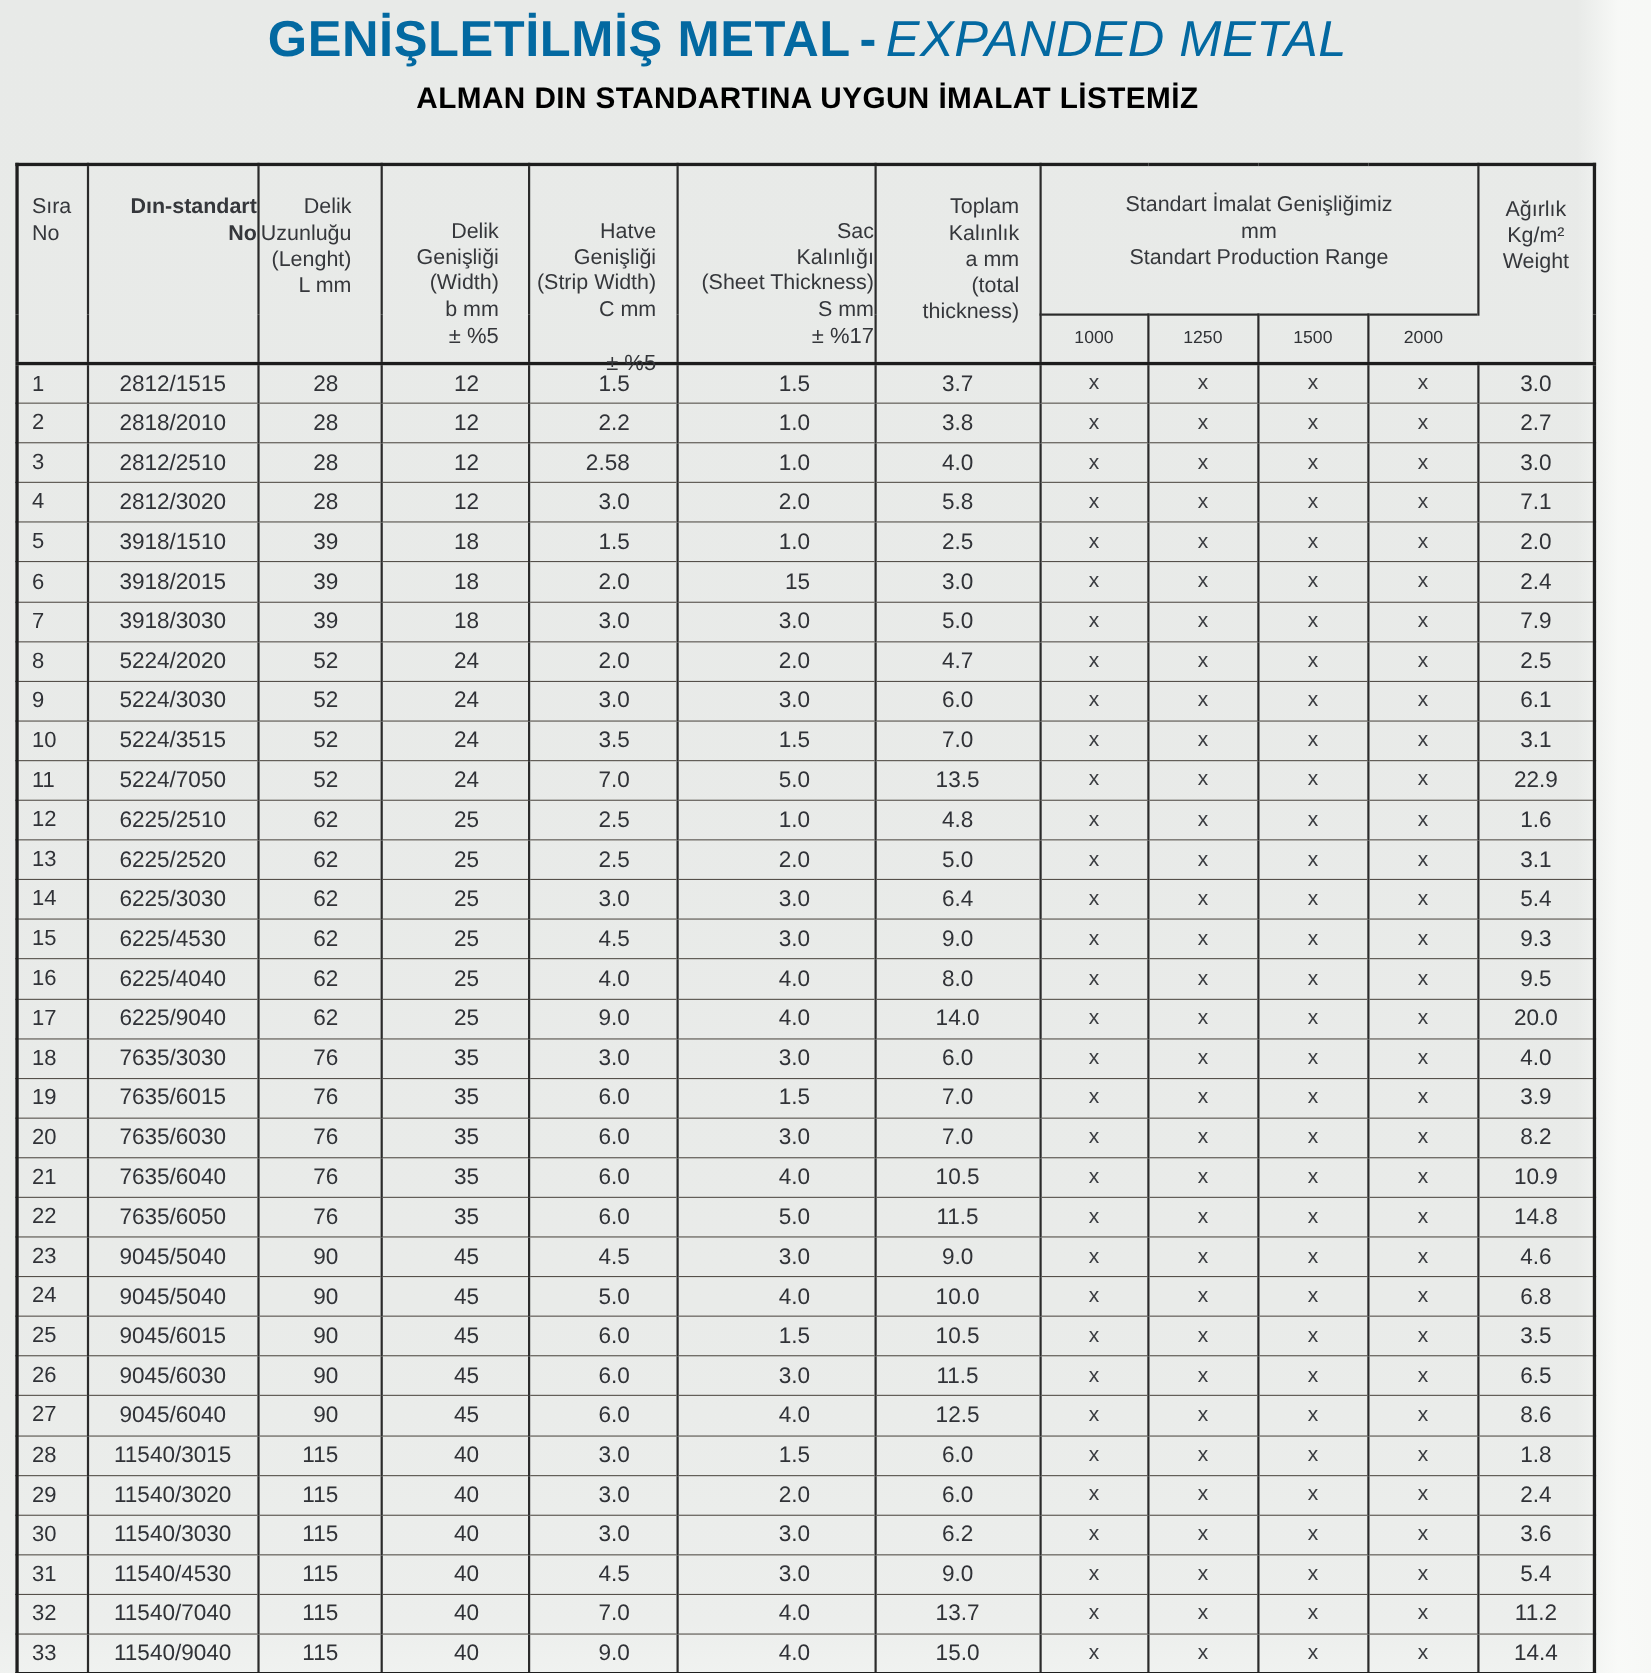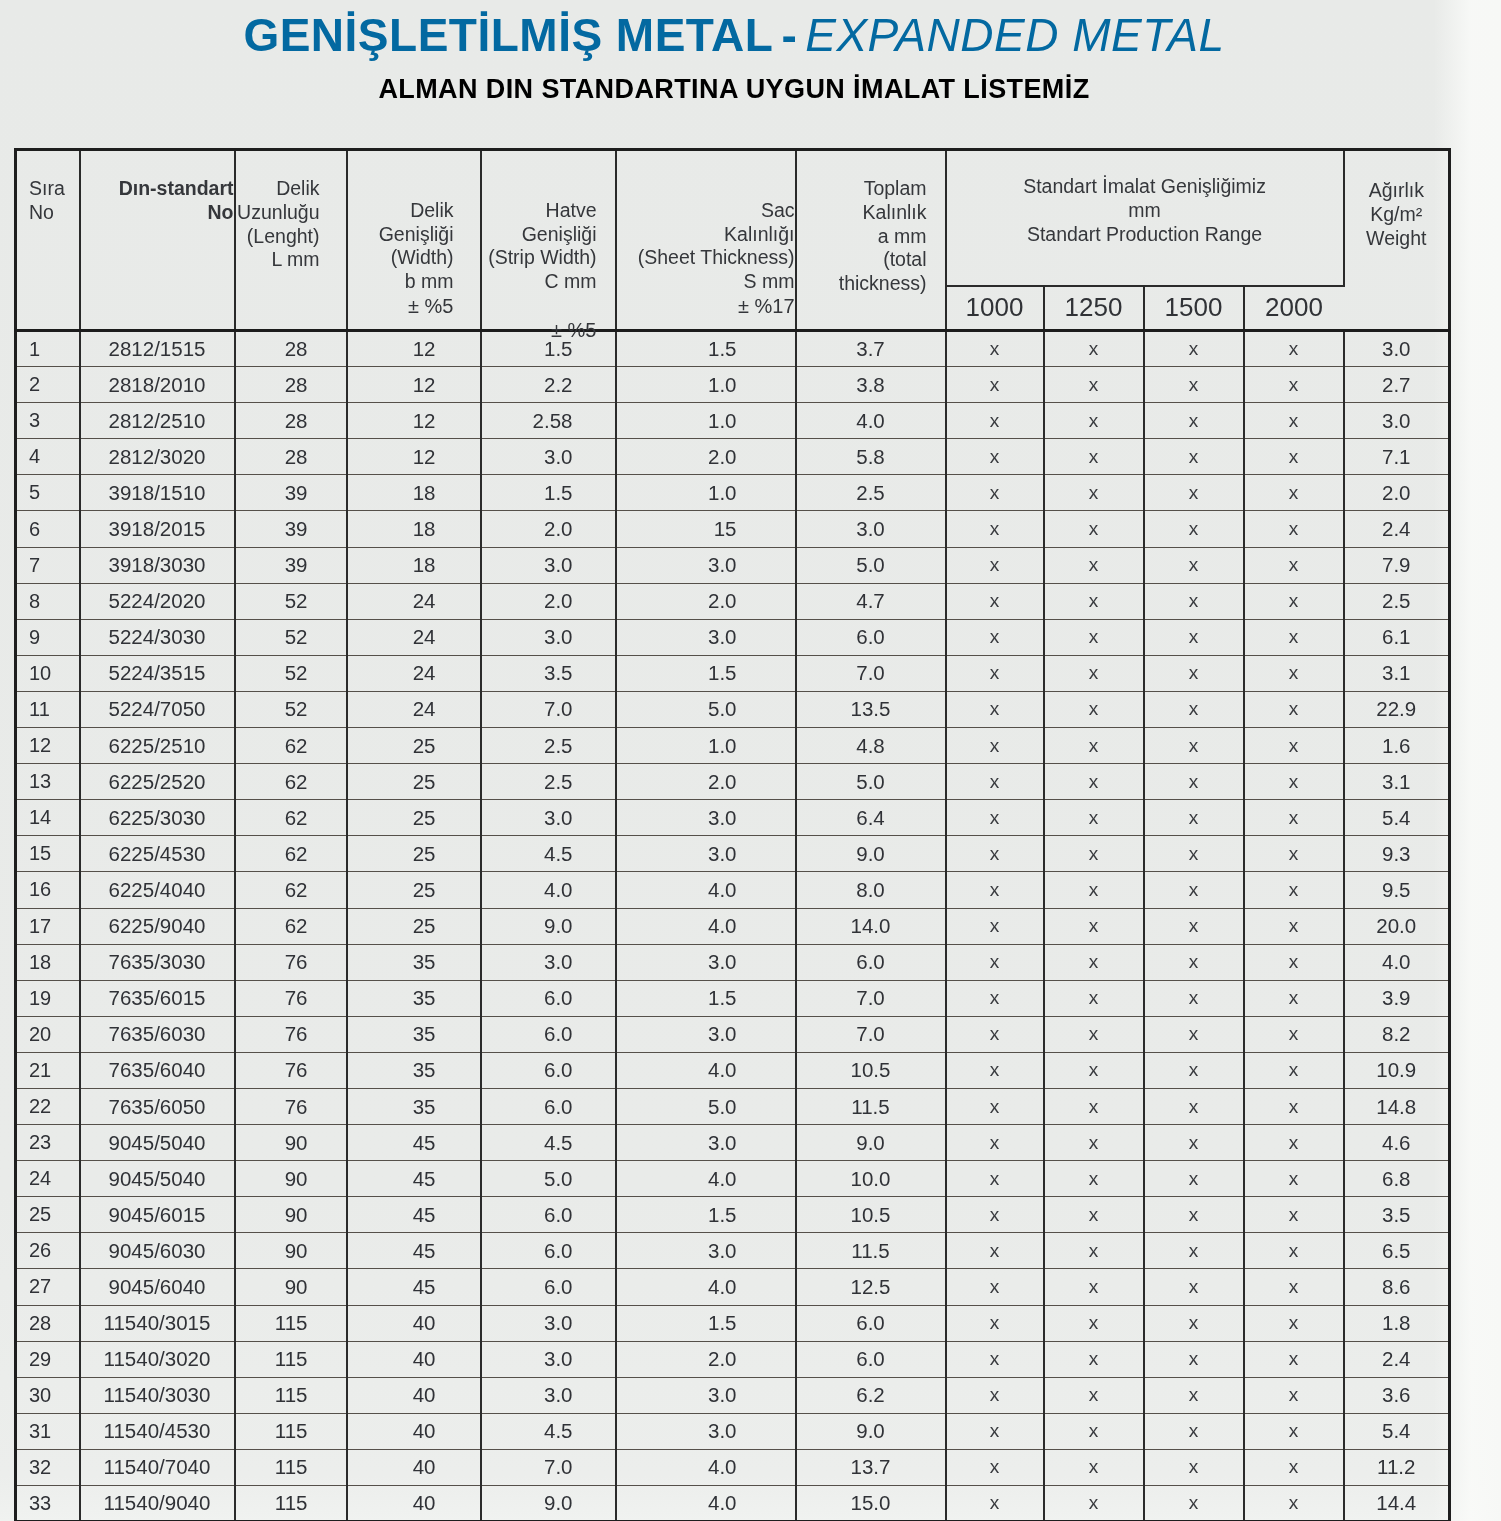--- a/index.html
+++ b/index.html
@@ -27,21 +27,21 @@
   col.c-b{width:134px;} col.c-c{width:135px;} col.c-s{width:180px;}
   col.c-a{width:150px;} col.c-r1{width:98px;} col.c-r2{width:100px;}
   col.c-r3{width:100px;} col.c-r4{width:100px;} col.c-w{width:106px;}
 
   thead th{
     font-weight:normal;font-size:19.5px;line-height:1.22;color:#35373b;
     border-right:2px solid #2a2a2a;vertical-align:top;padding:0;
     white-space:pre-line;
   }
   thead tr.h1 th{height:110px;}
-  thead tr.h2 th{height:42px;border-top:2px solid #2b2b2b;font-size:26px;vertical-align:middle;text-align:center;color:#303236;}
+  thead tr.h2 th{height:42px;border-top:2px solid #2b2b2b;font-size:16px;vertical-align:middle;text-align:center;color:#303236;}
   thead{border-bottom:3px solid #1c1c1c;}
   th .hwrap{display:flex;flex-direction:column;justify-content:space-between;height:128px;padding-top:24px;box-sizing:border-box;}
   th .htol{font-size:20px;padding-bottom:4px;color:#34363a;}
   th.h-sira{padding:26px 0 0 12px;text-align:left;}
   th.h-din{padding-top:26px;text-align:right;font-weight:bold;}
   th.h-l{text-align:right;padding:26px 26px 0 0;}
   th.h-b{text-align:right;} th.h-b .hwrap{padding-right:26px;}
   th.h-c{text-align:right;} th.h-c .hwrap{padding-right:18px;gap:24px;}
   th.h-s{text-align:right;} th.h-s .hwrap{padding-right:0;}
   th.h-a{text-align:right;padding:26px 18px 0 0;}

